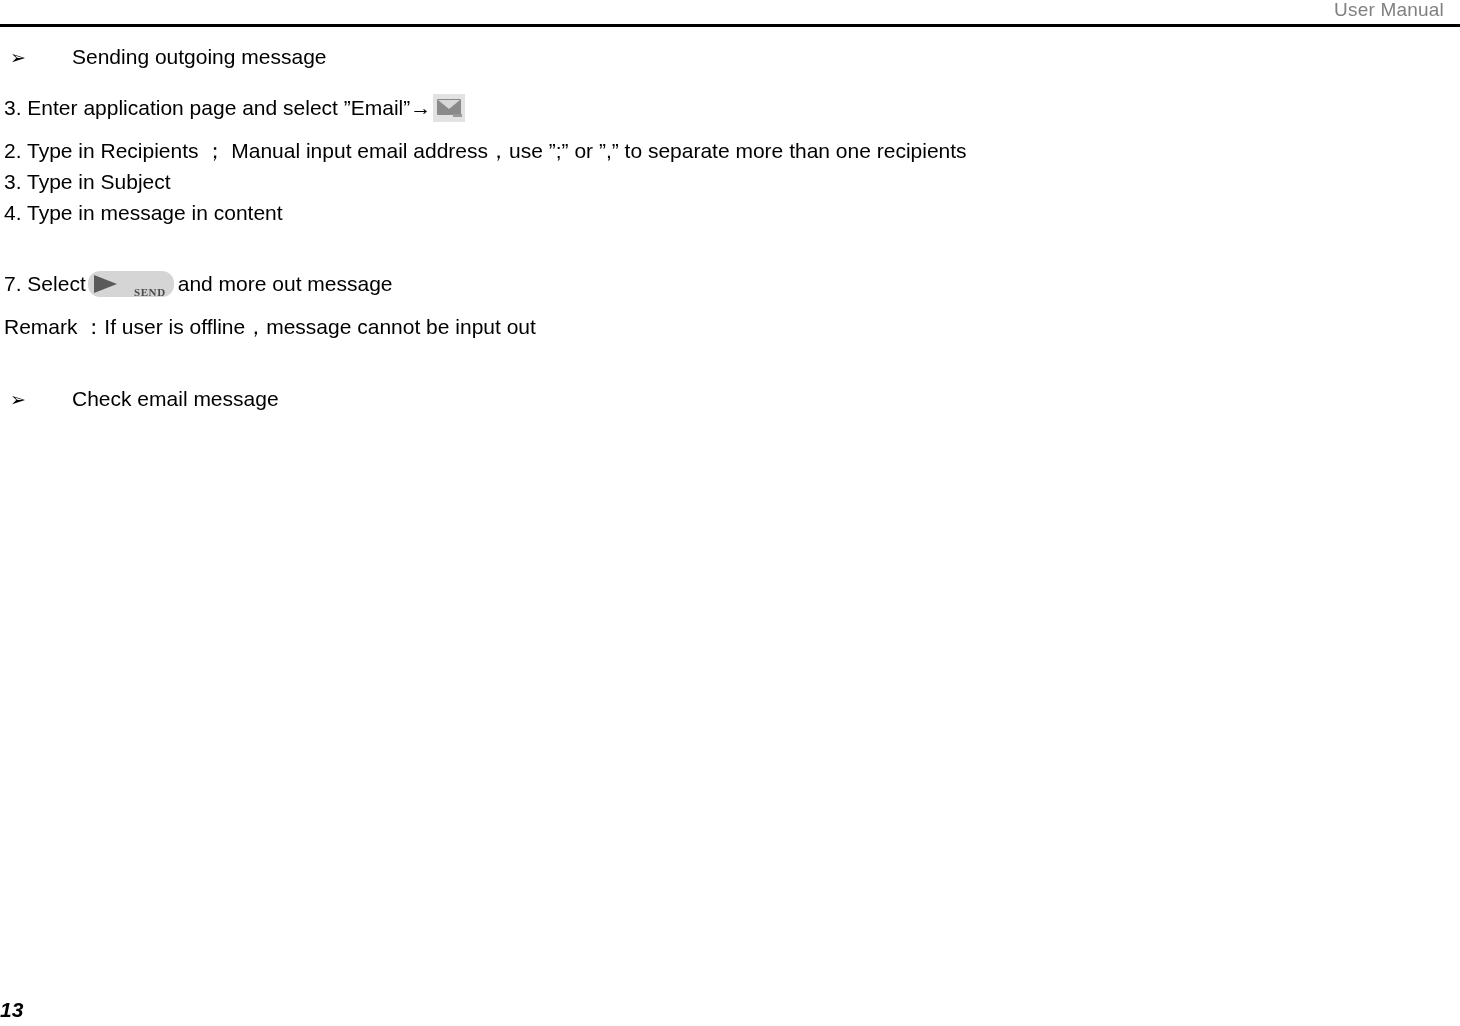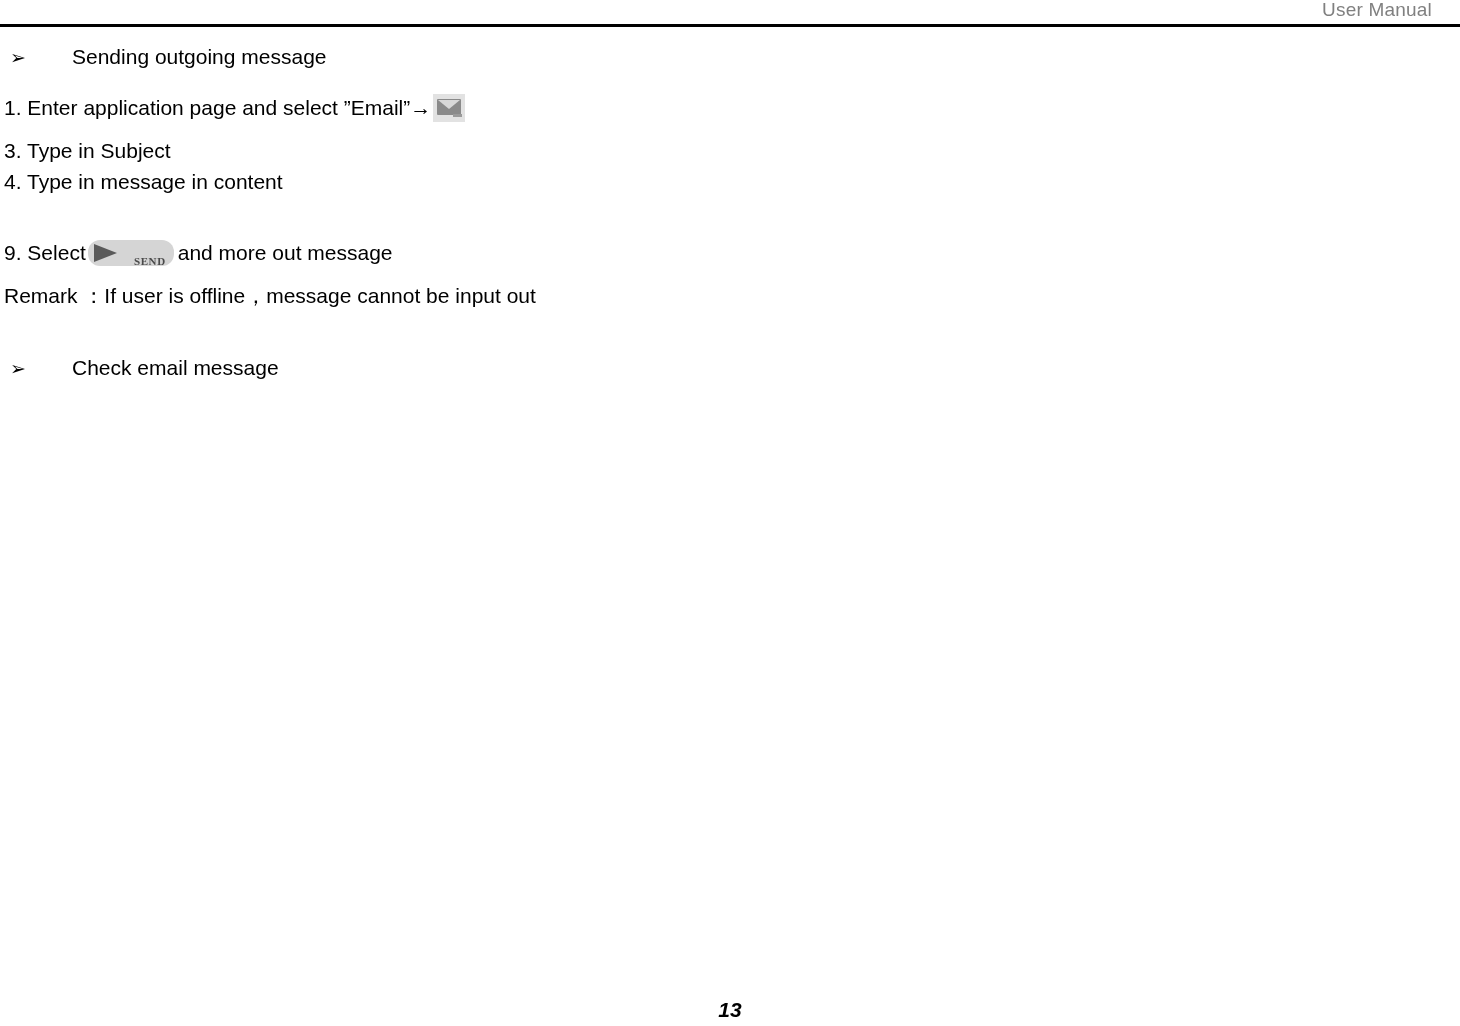--- a/index.html
+++ b/index.html
@@ -27,21 +27,21 @@
   
   .header {
     position: absolute;
     top: 0;
     left: 0;
     width: 1460px;
     height: 30px;
   }
   .header-title {
     position: absolute;
-    right: 28px;
+    right: 16px;
     top: -1px;
     font-size: 19px;
     color: #808080;
     font-family: "Liberation Sans", sans-serif;
     letter-spacing: 0.2px;
     white-space: nowrap;
   }
   .header-rule {
     position: absolute;
     left: 0;
@@ -203,21 +203,20 @@
     color: #4a4a4a;
     letter-spacing: 0.6px;
   }
 
   
   .footer {
     position: absolute;
     left: 0;
     bottom: 4px;
     width: 1460px;
-    text-align: center;
   }
   .page-number {
     font-size: 21px;
     font-weight: bold;
     font-style: italic;
     font-family: "Liberation Sans", sans-serif;
     color: #000;
   }
 </style>
 </head>
@@ -235,41 +234,42 @@
     <div class="spacer-sm"></div>
 
     <div class="bullet-line">
       <span class="bullet-glyph">➢</span>
       <span class="bullet-text">Sending outgoing message</span>
     </div>
 
     <div class="spacer-md"></div>
 
     <div class="para">
-      <span>1. Enter application page and select ”Email”→</span>
+      <span>3. Enter application page and select ”Email”→</span>
       <span class="icon-email">
         <span class="env"></span>
         <span class="tail"></span>
       </span>
     </div>
 
     <div class="spacer-sm"></div>
 
+    <div class="para-plain">2. Type in Recipients ； Manual input email address，use ”;” or ”,” to separate more than one recipients</div>
 
     <div class="para-plain">3. Type in Subject</div>
 
     <div class="para-plain">4. Type in message in content</div>
 
     <div class="spacer-md"></div>
 
 
     <div class="spacer-md"></div>
 
     <div class="para">
-      <span>9. Select</span>
+      <span>7. Select</span>
       <span class="icon-send">
         <span class="tri"></span>
         <span class="send-label">SEND</span>
       </span>
       <span>and more out message</span>
     </div>
 
     <div class="spacer-sm"></div>
 
     <div class="para-plain">Remark ：If user is offline，message cannot be input out</div>

